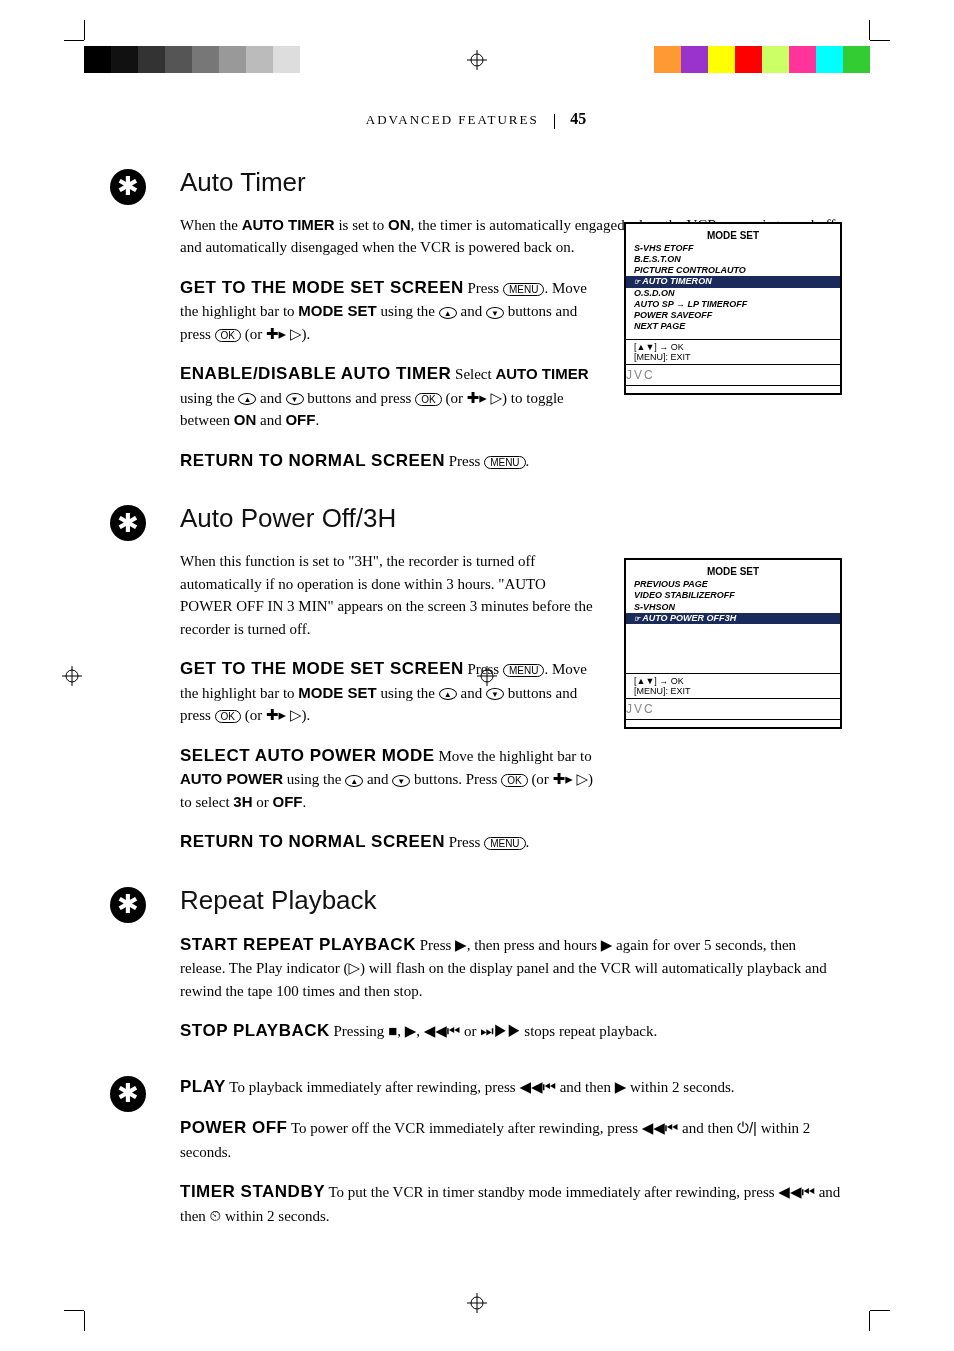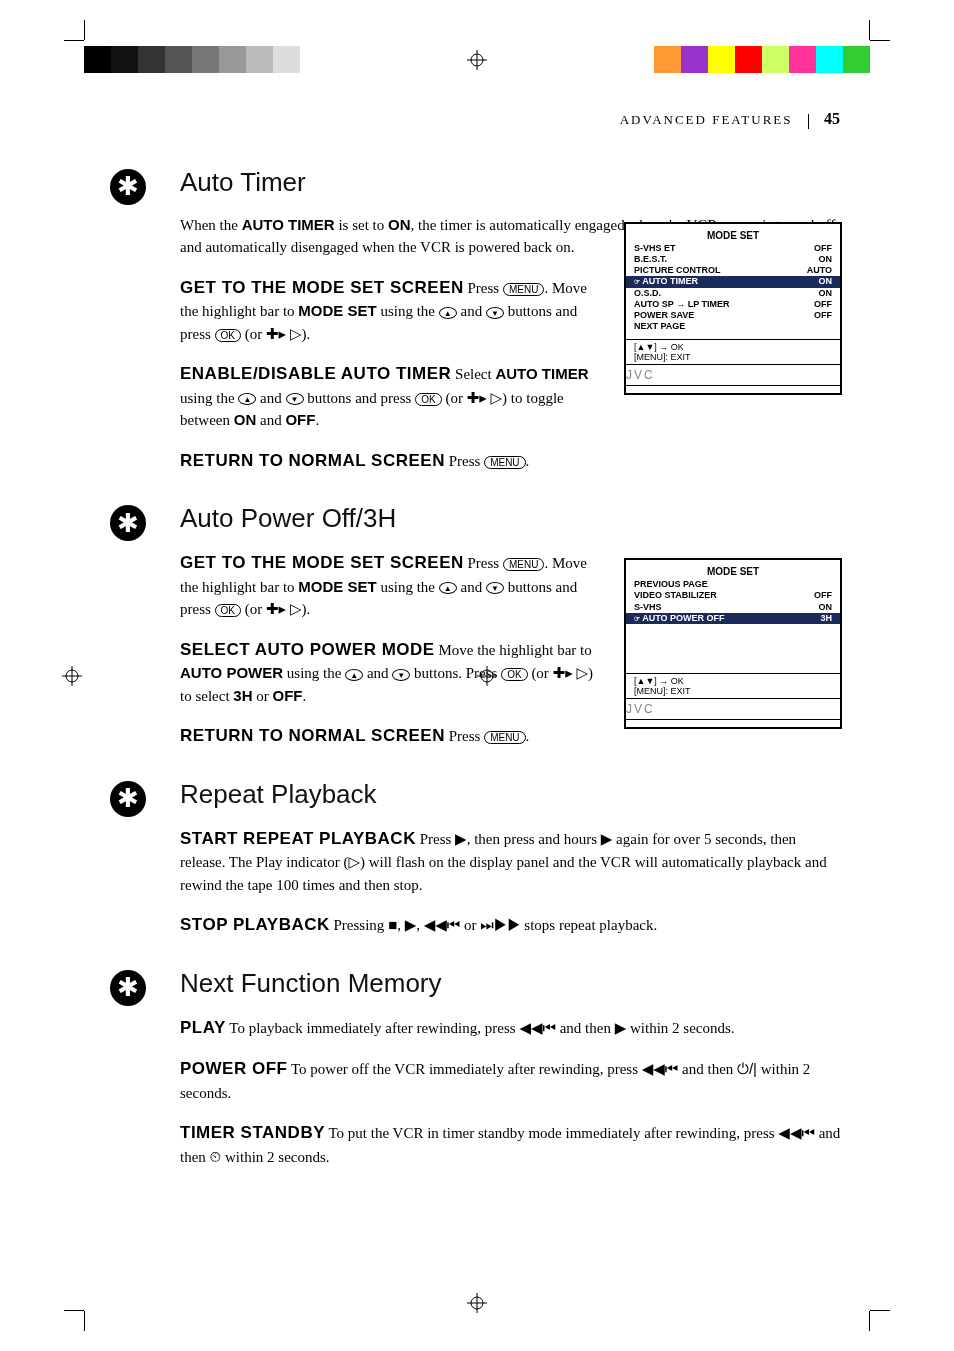--- a/index.html
+++ b/index.html
@@ -46,21 +46,21 @@
     .crop-br-h { position: absolute; bottom: 40px; right: 64px; width: 20px; height: 1px; background: #000; }
     
     .page {
       position: absolute;
       top: 85px;
       left: 84px;
       width: 786px;
       padding: 25px 28px 40px 28px;
     }
     .header {
-      text-align: right;
+      text-align: center;
       font-size: 13px;
       letter-spacing: 2px;
       margin-bottom: 38px;
       padding-right: 2px;
     }
     .header .sep { display: inline-block; width: 1px; height: 15px; background: #000; margin: 0 10px; vertical-align: middle; }
     .header .pagenum { font-weight: bold; font-size: 16px; letter-spacing: 0; }
     
     .section { position: relative; margin-bottom: 30px; }
     .star-badge {
@@ -126,21 +126,21 @@
     .osd1 { top: 55px; }
     .osd2 { top: 55px; }
     .osd-inner {
       background: #fff;
       border: 1px solid #000;
       padding: 6px 8px 6px 8px;
       min-height: 115px;
       position: relative;
     }
     .osd-title { text-align: center; font-weight: bold; font-size: 10px; margin-bottom: 2px; }
-    .osd-row { display: flex; justify-content: space-between; font-weight: bold; font-size: 9px; line-height: 1.25; }
+    .osd-row { display: flex; justify-content: flex-start; font-weight: bold; font-size: 9px; line-height: 1.25; font-style: italic; }
     .osd-row.hl { background: #1a2a5a; color: #fff; margin: 0 -8px; padding: 0 8px; }
     .osd-row .label { }
     .osd-row .val { }
     .osd-marker { font-size: 7px; margin-right: 2px; }
     .osd-footer {
       border: 1px solid #000;
       border-top: none;
       padding: 2px 8px;
       font-weight: normal;
       font-size: 9px;
@@ -317,20 +317,21 @@
           </div>
       </div>
       <div class="osd-footer">
         <div>[▲▼] → OK</div>
         <div>[MENU]: EXIT</div>
       </div>
       <div class="osd-logo-bar">JVC</div>
       <div class="osd-base"></div>
     </div>
 
+    <p class="body-text narrow">When this function is set to "3H", the recorder is turned off automatically if no operation is done within 3 hours. "AUTO POWER OFF IN 3 MIN" appears on the screen 3 minutes before the recorder is turned off.</p>
 
     <p class="body-text narrow">
       <span class="lead">GET TO THE MODE SET SCREEN</span><span>  Press </span><span class="btn">MENU</span><span>. Move the highlight bar to </span><span class="bold-sans">MODE SET</span><span> using the </span><span class="btn btn-sm">▲</span><span> and </span><span class="btn btn-sm">▼</span><span> buttons and press </span><span class="btn">OK</span><span> (or </span><span class="sym">✚▸</span> <span class="sym">▷</span><span>).</span>
     </p>
 
     <p class="body-text narrow">
       <span class="lead">SELECT AUTO POWER MODE</span><span>  Move the highlight bar to </span><span class="bold-sans">AUTO POWER</span><span> using the </span><span class="btn btn-sm">▲</span><span> and </span><span class="btn btn-sm">▼</span><span> buttons. Press </span><span class="btn">OK</span><span> (or </span><span class="sym">✚▸</span> <span class="sym">▷</span><span>) to select </span><span class="bold-sans">3H</span><span> or </span><span class="bold-sans">OFF</span><span>.</span>
     </p>
 
     <p class="body-text narrow">
@@ -346,21 +347,20 @@
       <span class="lead">START REPEAT PLAYBACK</span><span>  Press </span><span class="sym">▶</span><span>, then press and hours </span><span class="sym">▶</span><span> again for over 5 seconds, then release. The Play indicator (</span><span class="sym">▷</span><span>) will flash on the display panel and the VCR will automatically playback and rewind the tape 100 times and then stop.</span>
     </p>
 
     <p class="body-text">
       <span class="lead">STOP PLAYBACK</span><span>  Pressing </span><span class="sym">■</span><span>, </span><span class="sym">▶</span><span>, </span><span class="sym">◀◀⏮</span><span> or </span><span class="sym">⏭▶▶</span><span> stops repeat playback.</span>
     </p>
   </div>
 
   <div class="section">
     <div class="star-badge">✱</div>
-    <h2 class="section-title">Next Function Memory</h2>
 
     <p class="body-text">
       <span class="lead">PLAY</span><span>  To playback immediately after rewinding, press </span><span class="sym">◀◀⏮</span><span> and then </span><span class="sym">▶</span><span> within 2 seconds.</span>
     </p>
 
     <p class="body-text">
       <span class="lead">POWER OFF</span><span>  To power off the VCR immediately after rewinding, press </span><span class="sym">◀◀⏮</span><span> and then </span><span class="sym">⏻/|</span><span> within 2 seconds.</span>
     </p>
 
     <p class="body-text">

